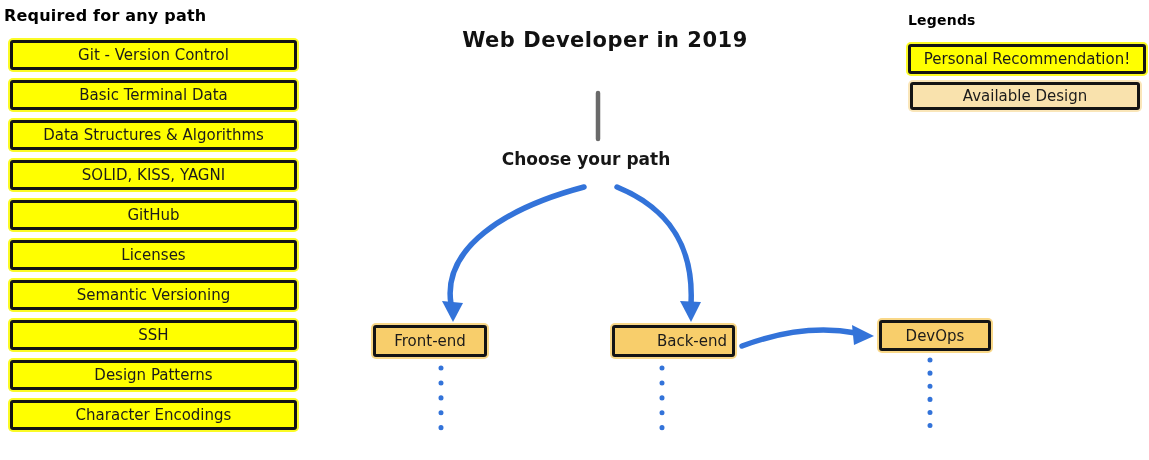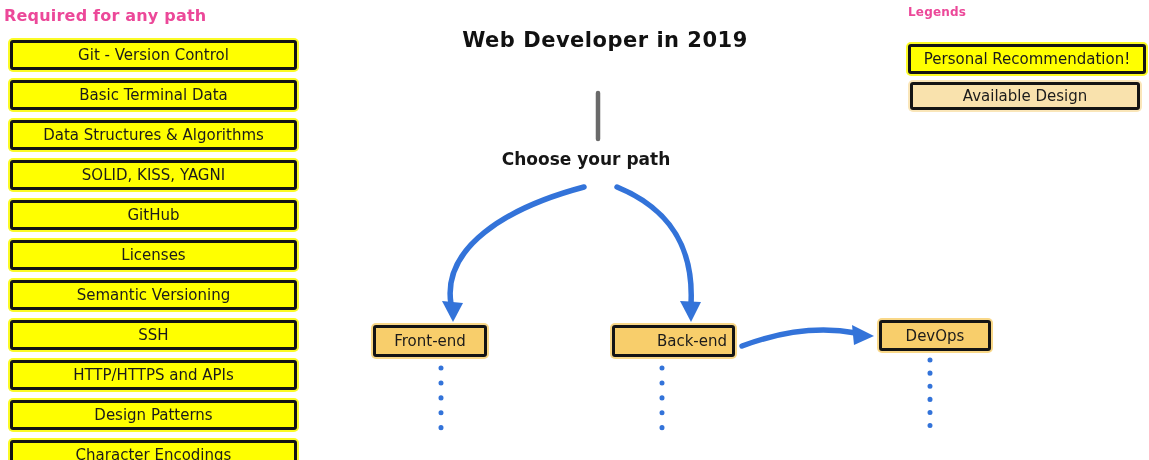--- a/index.html
+++ b/index.html
@@ -17,30 +17,30 @@
   }
   .overlay {
     position: absolute;
     left: 0; top: 0;
     width: 1149px; height: 460px;
     pointer-events: none;
   }
   .section-header {
     position: absolute;
     font-weight: bold;
-    color: #ec4899;
+    color: #000000;
     letter-spacing: 0.2px;
   }
   .required-header {
     left: 4px; top: 6px;
     font-size: 16px;
   }
   .legends-header {
-    left: 908px; top: 5px;
-    font-size: 12px;
+    left: 908px; top: 12px;
+    font-size: 14px;
   }
   .required-list {
     position: absolute;
     left: 10px; top: 40px;
     width: 287px;
     display: flex;
     flex-direction: column;
     gap: 10px;
   }
   .box {
@@ -125,21 +125,20 @@
 
   <div class="required-list">
     <div class="box req-box">Git - Version Control</div>
     <div class="box req-box">Basic Terminal Data</div>
     <div class="box req-box">Data Structures &amp; Algorithms</div>
     <div class="box req-box">SOLID, KISS, YAGNI</div>
     <div class="box req-box">GitHub</div>
     <div class="box req-box">Licenses</div>
     <div class="box req-box">Semantic Versioning</div>
     <div class="box req-box">SSH</div>
-    <div class="box req-box">HTTP/HTTPS and APIs</div>
     <div class="box req-box">Design Patterns</div>
     <div class="box req-box">Character Encodings</div>
   </div>
 
   <div class="page-title">Web Developer in 2019</div>
   <div class="choose-label">Choose your path</div>
 
   <div class="box path-box path-frontend">Front-end</div>
   <div class="box path-box path-backend">Back-end</div>
   <div class="box path-box path-devops">DevOps</div>

